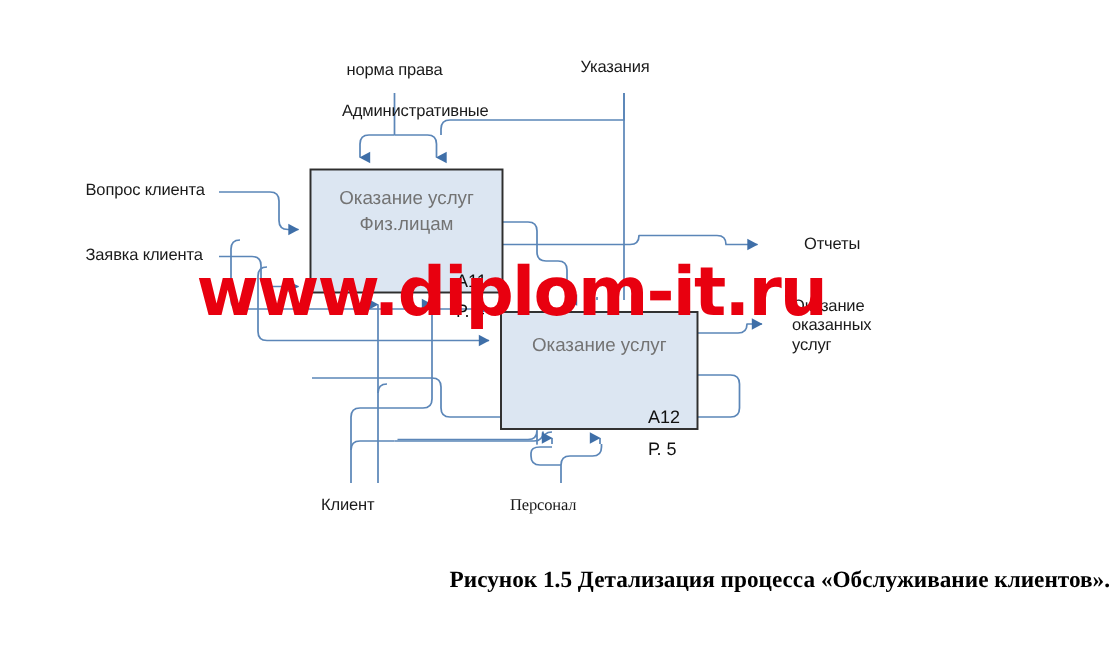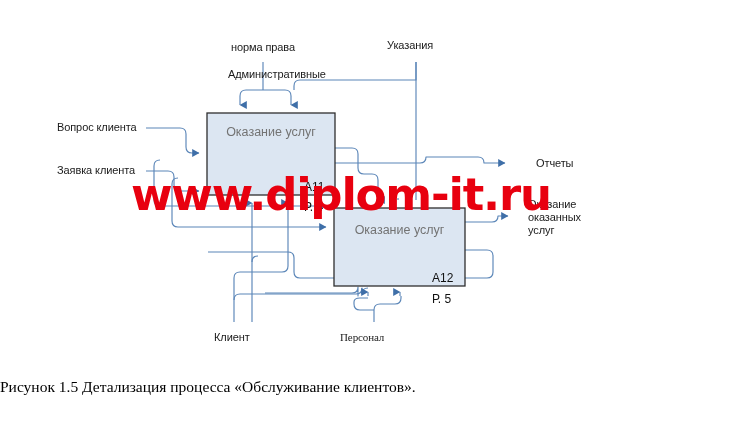--- a/index.html
+++ b/index.html
@@ -65,25 +65,26 @@
     color: #e8000f;
     letter-spacing: -1.2px;
     white-space: pre;
     line-height: 45px;
   }
   #caption {
     position: absolute;
     left: 0;
     top: 378px;
     width: 740px;
-    text-align: left;
+    text-align: right;
     font-family: "Liberation Serif", serif;
     font-size: 15.5px;
     color: #000000;
     white-space: pre;
+    font-weight: bold;
   }
 </style>
 </head>
 <body>
 
 <div id="page">
 
   <svg id="diagram-svg" viewBox="0 0 740 443" xmlns="http://www.w3.org/2000/svg">
     <defs>
       <marker id="ah-down" markerWidth="9" markerHeight="9" refX="4.5" refY="7.4" orient="auto" markerUnits="userSpaceOnUse">
@@ -150,20 +151,21 @@
 
     </g>
 
     <g>
       <rect x="207" y="113" width="128" height="82" fill="#dce6f2" stroke="#2e2e2e" stroke-width="1.3"></rect>
       <rect x="334" y="208" width="131" height="78" fill="#dce6f2" stroke="#2e2e2e" stroke-width="1.3"></rect>
     </g>
   </svg>
 
   <div class="boxtext" style="left:207px; top:124px; width:128px;">Оказание услуг</div>
+  <div class="boxtext" style="left:207px; top:141px; width:128px;">Физ.лицам</div>
   <div class="boxcode" style="left:304px; top:180px;text-align:center;">A11</div>
   <div class="pagecode" style="left:304px; top:200px;">Р. 4</div>
 
   <div class="boxtext" style="left:334px; top:222px; width:131px;">Оказание услуг</div>
   <div class="boxcode" style="left:432px; top:271px;">A12</div>
   <div class="pagecode" style="left:432px; top:292px;">Р. 5</div>
 
   <div class="lbl" style="left:228px; top:24px;margin-top:44px;">Административные</div>
   <div class="lbl" style="left:219px; top:41px;margin-left:12px;">норма права</div>
 

